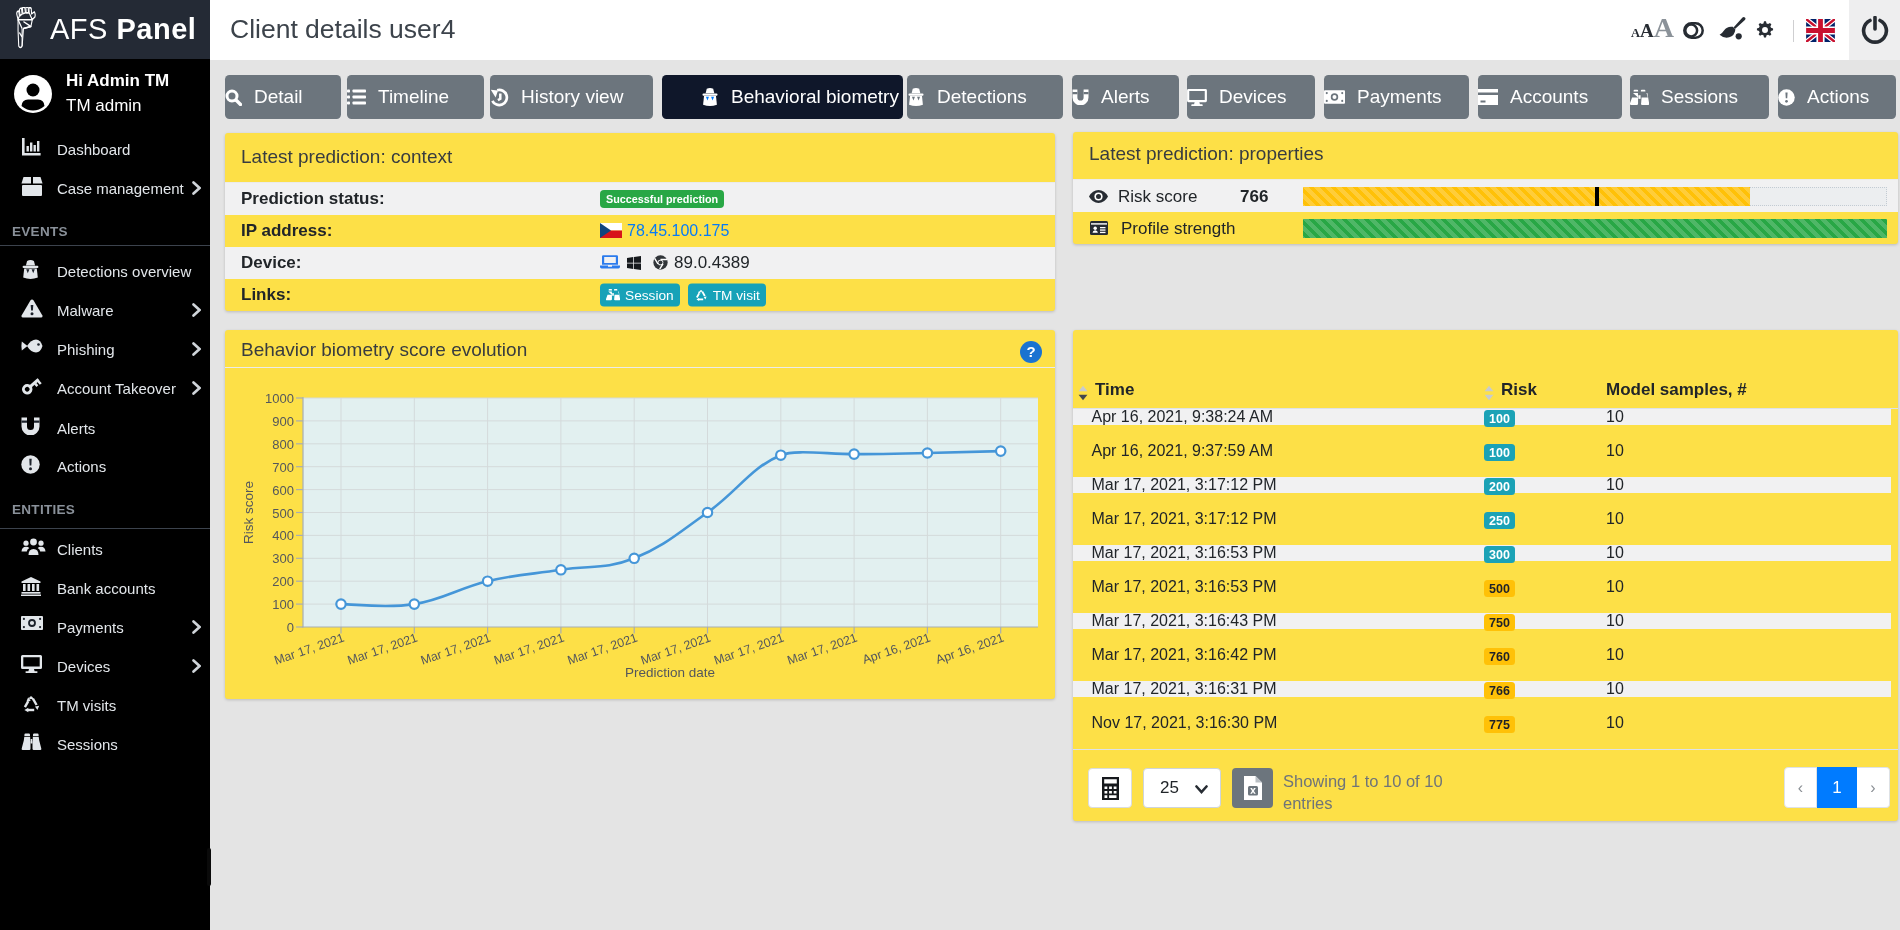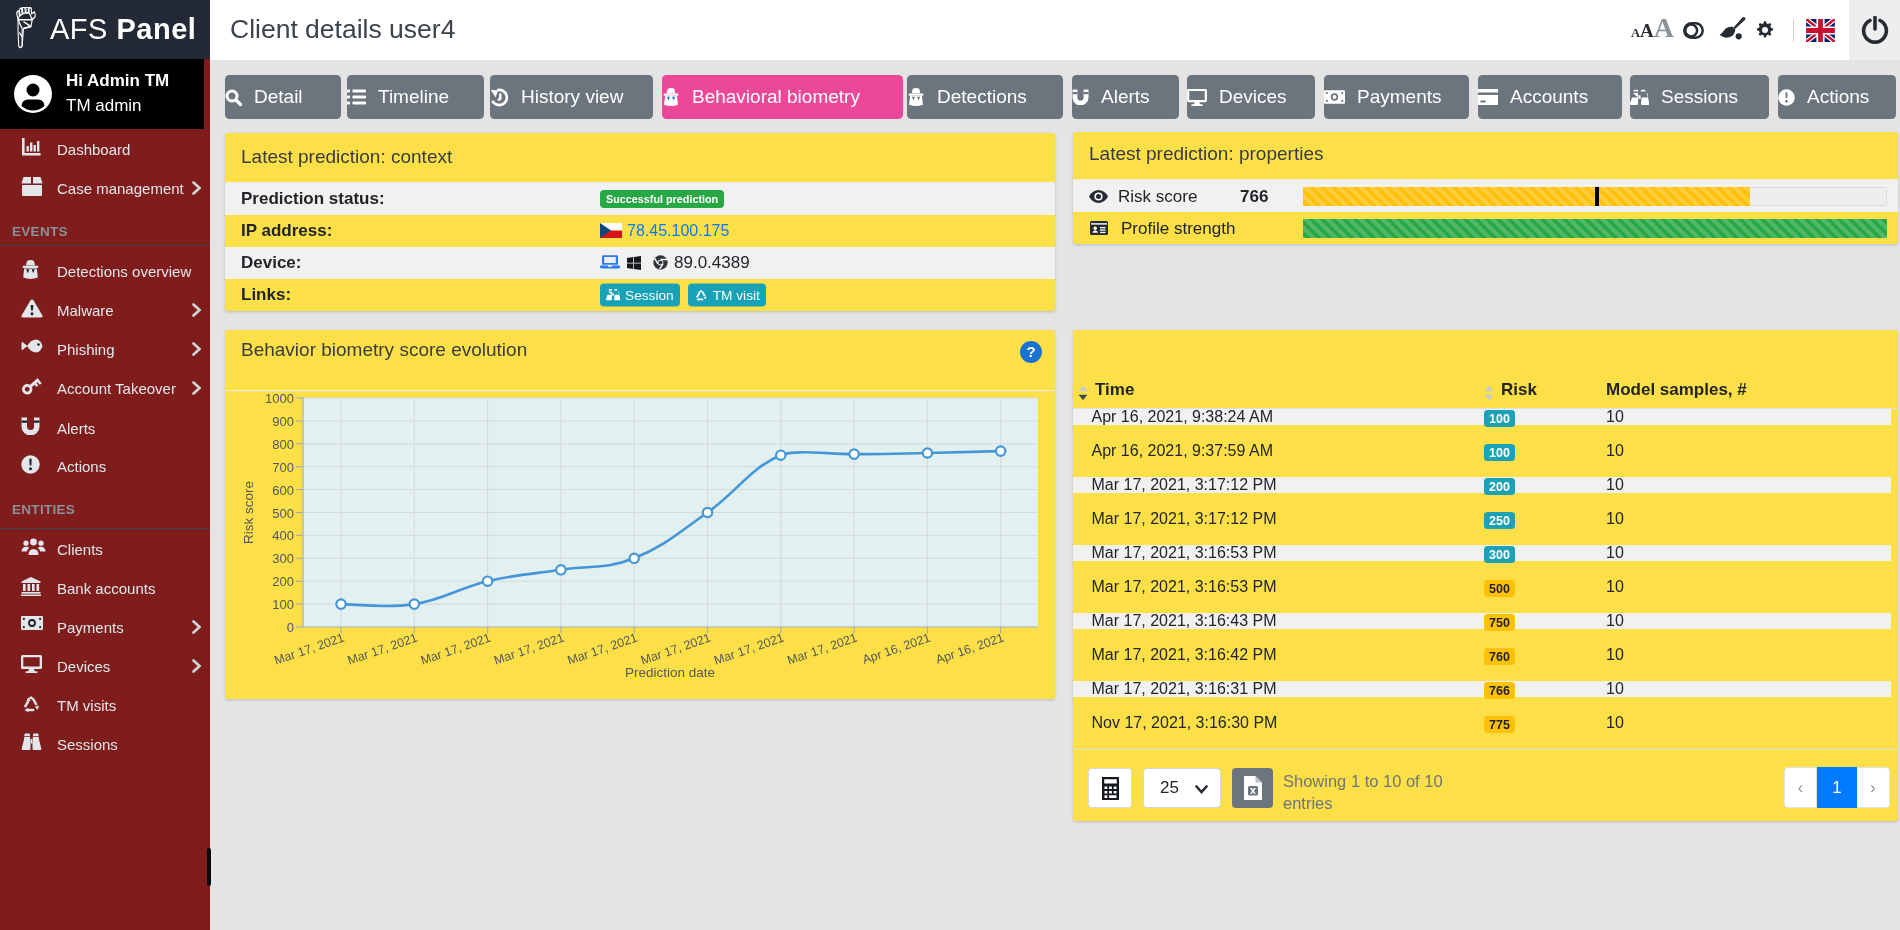--- a/index.html
+++ b/index.html
@@ -1,41 +1,41 @@
 <!DOCTYPE html>
 <html><head>
 <meta charset="utf-8">
 <style>
 * { margin:0; padding:0; box-sizing:border-box; }
 html,body { width:1900px; height:930px; overflow:hidden; }
 body { font-family:"Liberation Sans", sans-serif; background:#e4e4e4; position:relative; }
 
 
-#sidebar { position:absolute; left:0; top:0; width:210px; height:930px; background:#7f1d1d; }
+#sidebar { position:absolute; left:0; top:0; width:210px; height:930px; background:#000000; }
 #logo { position:absolute; left:0; top:0; width:210px; height:59px; background:#242a35; color:#fff; }
 #logo .brand { position:absolute; left:50px; top:13px; font-size:29px; font-weight:300; letter-spacing:0.5px; color:#fff; }
 #logo .brand b { font-weight:700; }
 #userpanel { position:absolute; left:0; top:59px; width:204px; height:70px; background:#000; }
 #userpanel .uname { position:absolute; left:66px; top:12px; color:#fff; font-size:17px; font-weight:700; }
 #userpanel .urole { position:absolute; left:66px; top:37px; color:#fff; font-size:17px; font-weight:400;text-align:right; }
 .mitem { position:absolute; left:0; width:210px; height:39px; color:#e2e6ea; font-size:15px; }
 .mitem .ic { position:absolute; left:21px; top:50%; transform:translateY(-50%); width:24px; height:22px; text-align:center; }
 .mitem .lbl { position:absolute; left:57px; top:50%; transform:translateY(-50%); white-space:nowrap; }
 .mitem .chev { position:absolute; right:9px; top:50%; transform:translateY(-50%); }
 .mhead { position:absolute; left:12px; color:#8a919a; font-size:13.5px; font-weight:700; letter-spacing:0.3px; }
 .mline { position:absolute; left:0; width:210px; height:1px; background:#3c434d; }
 
 
 #topbar { position:absolute; left:210px; top:0; width:1690px; height:60px; background:#fff; }
 #topbar .title { position:absolute; left:20px; top:14px; font-size:26.5px; color:#3c434b; }
 #pwr { position:absolute; right:0; top:0; width:51px; height:60px; background:#eeeeef; }
 
 
 .tab { position:absolute; top:75px; height:44px; background:#6c757d; border-radius:4.5px; color:#fff; font-size:19px; display:flex; align-items:center; justify-content:flex-start; gap:12px; white-space:nowrap; }
-.tab.active { background:#ec4899; }
+.tab.active { background:#0f172a;padding-left:39px; }
 
 
 .card { position:absolute; background:#fde047; border-radius:3px; box-shadow:0 1px 3px rgba(0,0,0,0.18); }
 .card .chdr { position:absolute; left:0; top:0; right:0; height:50px; border-bottom:1px solid #ebebeb; }
 .card .chdr .ct { position:absolute; left:16px; top:13px; font-size:19px; color:#383c40; }
 
 
 .krow { position:absolute; left:0; width:830px; height:31.7px; }
 .krow.odd { background:#f1f1f2; }
 .krow .k { position:absolute; left:16px; top:50%; transform:translateY(-50%); font-weight:700; font-size:17px; color:#212529; }
@@ -460,21 +460,21 @@
               <path d="M5.5 7.3 L9.7 7 L7.2 3.2 Z"></path>
               <path d="M14 12.4 l4.2-0.6 l-1.8 4.2 Z"></path>
               <path d="M8.6 3.2 Q9.9 1.5 11.4 3 L12.5 4.9 L8 5.2 Z"></path>
             </g>
           </svg>TM visit</span>
   </span>
     </div>
 </div>
 
 <div class="card" style="left:225px;top:330px;width:830px;height:369px">
-  <div class="chdr" style="height:61px">
+  <div class="chdr" style="height:38px">
       <div class="ct" style="top:9px">Behavior biometry score evolution</div>
     <svg style="position:absolute;left:795px;top:11px" width="22" height="22" viewBox="0 0 22 22">
         <circle cx="11" cy="11" r="11" fill="#1a73d1"></circle>
         <text x="11" y="16" font-size="15" font-weight="bold" fill="#fff" text-anchor="middle" font-family="Liberation Sans">?</text>
       </svg>
   </div>
   <svg style="position:absolute;left:0;top:44px" width="830" height="325" viewBox="225 374 830 325" font-family="Liberation Sans">
     <rect x="303" y="398" width="735" height="229" fill="#e2f0f0"></rect>
     <g stroke="#d4dadb" stroke-width="1">
       <line x1="303" y1="604.1" x2="1038" y2="604.1"></line>

